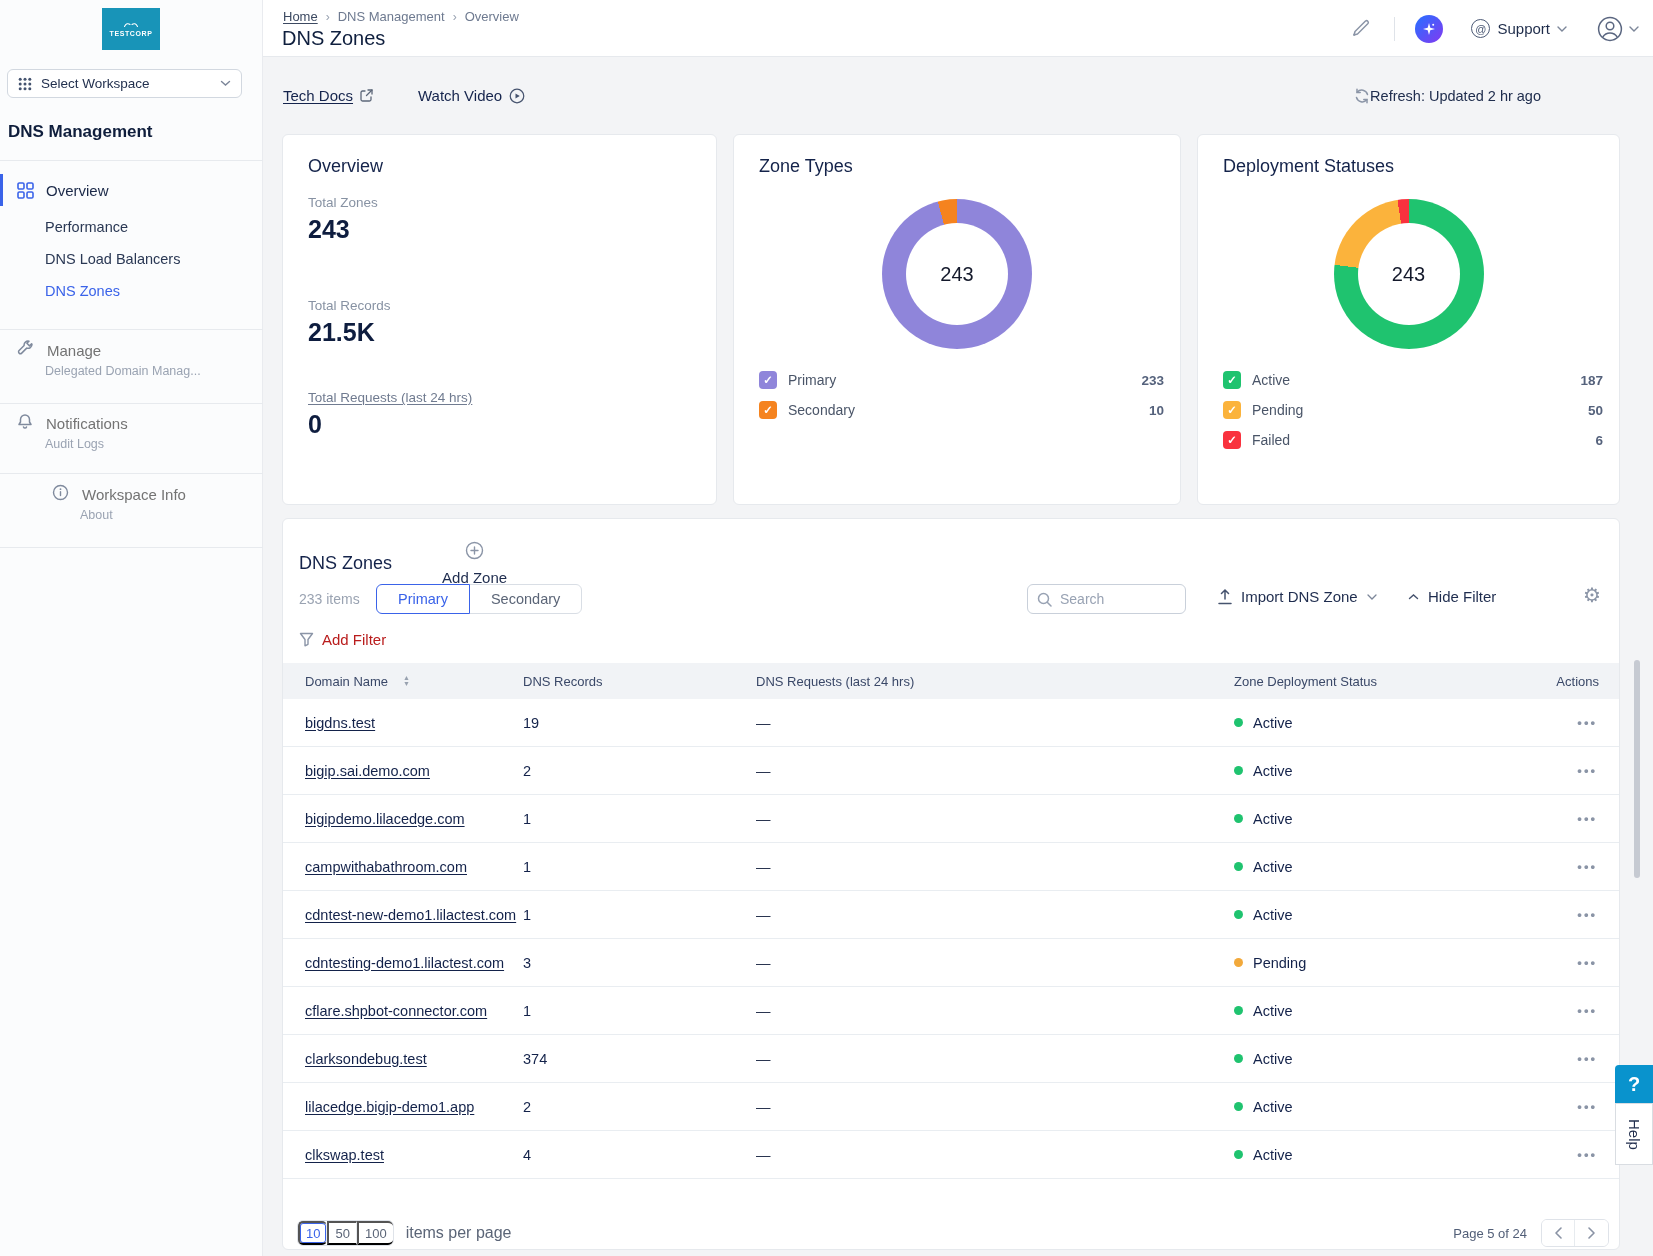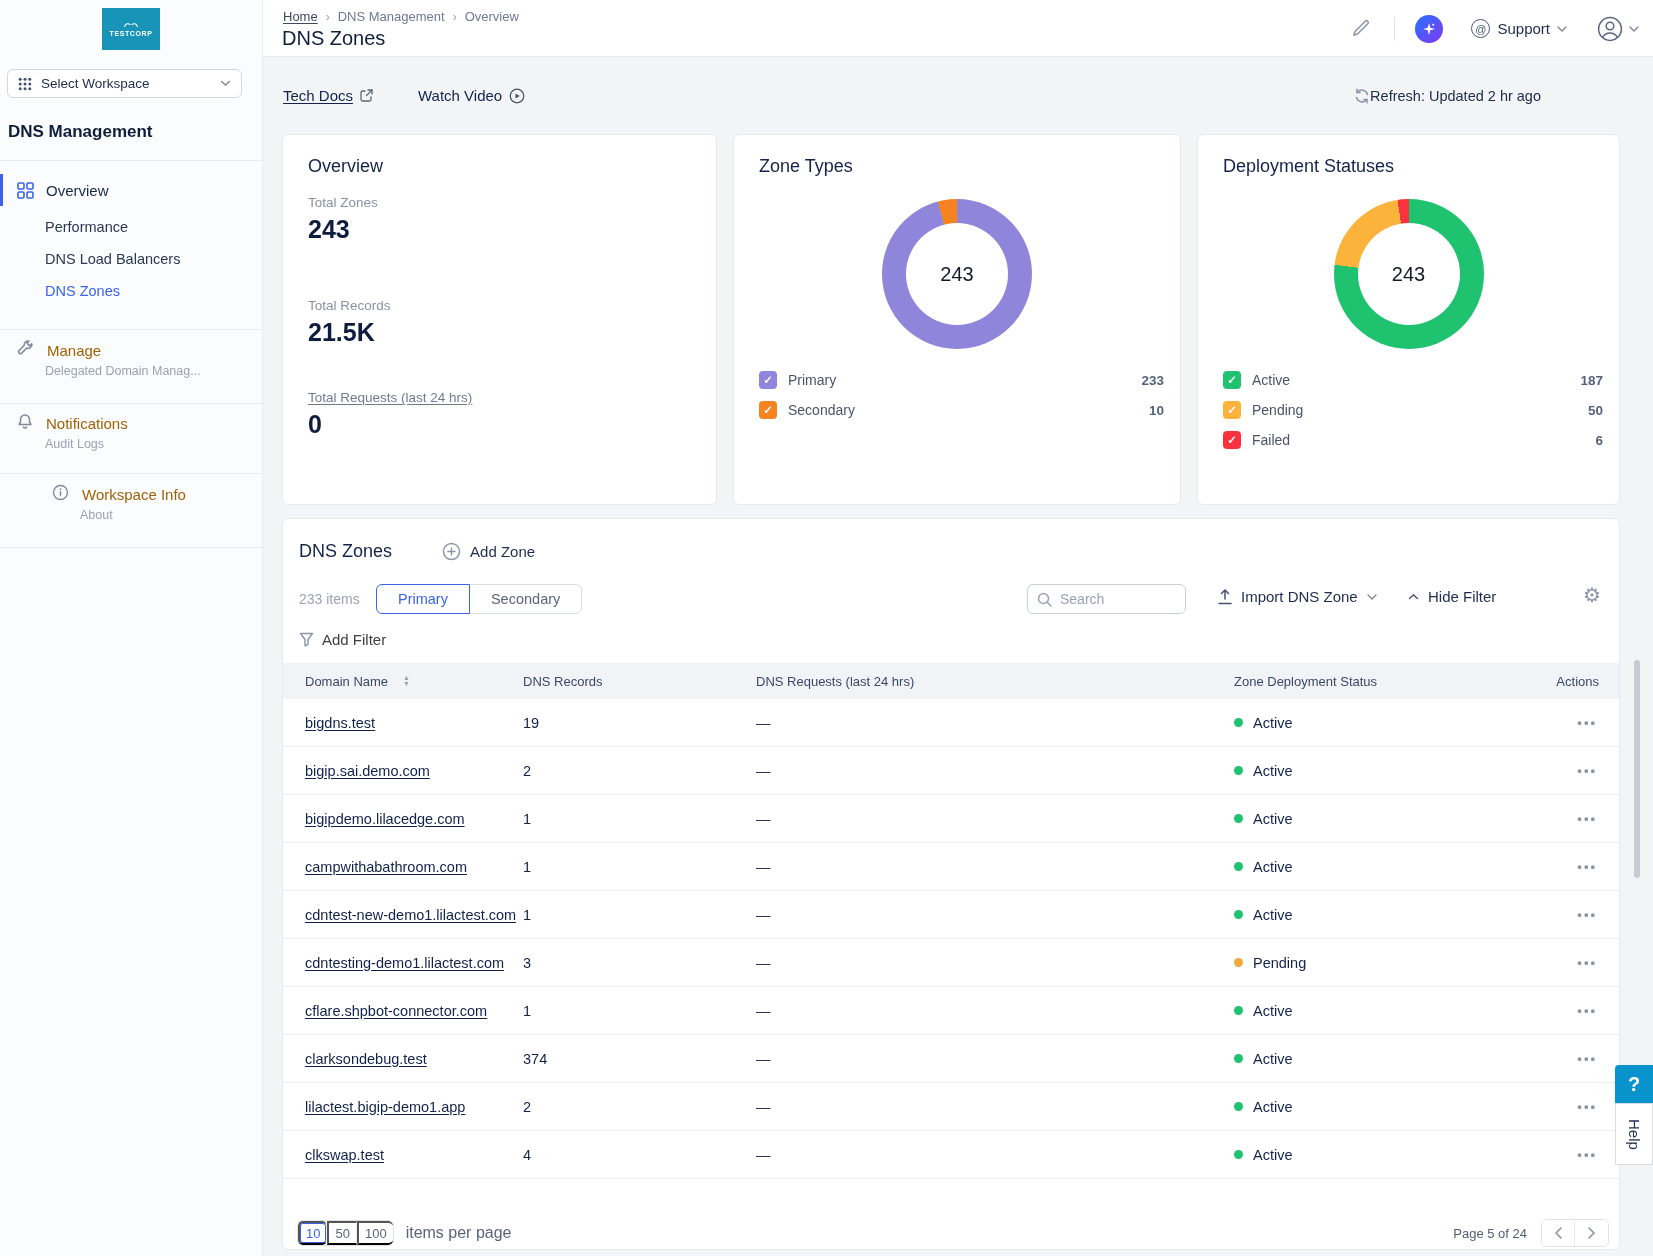--- a/index.html
+++ b/index.html
@@ -15,21 +15,21 @@
   .ws-btn .lbl { font-size:13.5px; color:#22304e; flex:1; text-align:left; }
   .side-title { position:absolute; left:8px; top:122px; font-size:17px; font-weight:700; color:#0f1e3c; }
   .sep { position:absolute; left:0; width:263px; border-top:1px solid #e7eaee; }
   .nav-item { position:absolute; left:0; width:263px; height:32px; display:flex; align-items:center; gap:12px; padding-left:17px; cursor:pointer; }
   .nav-item.active { border-left:3px solid #3A63E9; padding-left:14px; }
   .nav-item .lbl { font-size:15px; font-weight:500; color:#1b2948; }
   .nav-sub { position:absolute; left:45px; font-size:14.5px; color:#2a3854; cursor:pointer; }
   .nav-sub.active { color:#3A63E9; }
   .side-section { position:absolute; left:0; width:263px; cursor:pointer; }
   .side-section .row { display:flex; align-items:center; gap:13px; padding-left:17px; }
-  .side-section .row .lbl { font-size:15px; font-weight:500; color:#a16207; }
+  .side-section .row .lbl { font-size:15px; font-weight:500; color:#737373; }
   .side-section .sub { margin:3px 0 0 45px; font-size:12.5px; color:#9aa3b2; }
 
   
   .main-header { position:absolute; left:263px; top:0; width:1390px; height:57px; background:#fff; border-bottom:1px solid #e6e9ed; }
   .breadcrumb { position:absolute; left:20px; top:9px; display:flex; align-items:center; gap:8px; font-size:13px; }
   .crumb { color:#6e7a90; cursor:default; }
   .crumb.link { color:#3c4961; text-decoration:underline; text-underline-offset:2px; cursor:pointer; }
   .crumb-sep { color:#9aa3b2; font-size:12px; }
   .page-title { position:absolute; left:19px; top:27px; font-size:20px; font-weight:500; color:#0f1f3e; }
   .header-right { position:absolute; right:14px; top:0; height:57px; display:flex; align-items:center; }
@@ -57,33 +57,33 @@
   .legend { position:absolute; left:0; right:0; top:230px; }
   .legend-row { height:30px; display:flex; align-items:center; padding:0 16px 0 25px; }
   .check { width:18px; height:18px; border-radius:4px; color:#fff; font-size:11.5px; font-weight:700; display:flex; align-items:center; justify-content:center; cursor:pointer; }
   .legend-row .lbl { margin-left:11px; font-size:14px; color:#4a5568; }
   .legend-row .val { margin-left:auto; font-size:13.5px; font-weight:700; color:#55627c; }
 
   
   .table-card { position:absolute; left:282px; top:518px; width:1338px; height:732px; background:#fff; border:1px solid #e6e9ed; border-radius:6px; }
   .tc-head { position:absolute; left:16px; top:22px; display:flex; align-items:center; gap:12px; }
   .tc-title { font-size:18px; font-weight:500; color:#14234a; }
-  .add-zone { display:flex; align-items:center; gap:9px; margin-left:38px; font-size:15px; font-weight:500; color:#1e2c4e; cursor:pointer; }
+  .add-zone { display:flex; align-items:center; gap:9px; margin-left:38px; font-size:15px; font-weight:500; color:#1e2c4e; cursor:pointer;flex-direction:column; }
   .items-count { position:absolute; left:16px; top:72px; font-size:14px; color:#9aa3b2; }
   .tabs { position:absolute; left:93px; top:65px; display:flex; }
   .tab { height:30px; padding:0 21px; background:#fff; border:1px solid #d9dee5; font-size:14.5px; color:#5b6577; display:flex; align-items:center; cursor:pointer; }
   .tab:first-child { border-radius:6px 0 0 6px; }
   .tab:last-child { border-radius:0 6px 6px 0; margin-left:-1px; }
   .tab.active { border-color:#3A63E9; color:#3A63E9; z-index:2; }
   .search-box { position:absolute; left:744px; top:65px; width:159px; height:30px; border:1px solid #c9d0da; border-radius:6px; background:#fff; display:flex; align-items:center; padding:0 9px; gap:8px; }
   .search-box input { border:none; outline:none; width:110px; font-size:14px; color:#22304e; font-family:"Liberation Sans",sans-serif; }
   .search-box input::placeholder { color:#98a2b3; }
   .ctrl-link { position:absolute; top:69px; display:flex; align-items:center; gap:9px; font-size:15px; color:#1e2c4e; cursor:pointer; }
   .gear { position:absolute; right:18px; top:66px; font-size:20px; color:#8b95a7; cursor:pointer; line-height:1; }
-  .add-filter { position:absolute; left:16px; top:112px; display:flex; align-items:center; gap:8px; font-size:15px; color:#404040; cursor:pointer; }
+  .add-filter { position:absolute; left:16px; top:112px; display:flex; align-items:center; gap:8px; font-size:15px; color:#b91c1c; cursor:pointer; }
   .grid-head { position:absolute; left:0; top:144px; width:1336px; height:36px; background:#f1f3f6; display:grid; grid-template-columns:240px 233px 478px 290px 1fr; align-items:center; }
   .gh-cell { font-size:13px; font-weight:400; color:#3a4868; display:flex; align-items:center;gap:8px; }
   .gh-cell:first-child { padding-left:22px; }
   .gh-cell:last-child { justify-content:flex-end; padding-right:20px; }
   .sort-ic { display:flex; flex-direction:column; margin-left:7px; color:#98a1af; font-size:7px; line-height:6px; cursor:pointer; }
   .grid-rows { position:absolute; left:0; top:180px; width:1336px; }
   .g-row { height:48px; display:grid; grid-template-columns:240px 233px 478px 290px 1fr; align-items:center; border-bottom:1px solid #e9edf1; font-size:14.5px; color:#13224a; }
   .g-row .c1 { padding-left:22px; }
   .g-row a { color:#13224a; text-decoration:underline; text-underline-offset:2px; cursor:pointer; }
   .g-row .dash { color:#2a3550; }
@@ -463,21 +463,21 @@
         <div class="c1"><a>clarksondebug.test</a></div>
         <div>374</div>
         <div class="dash">—</div>
         <div class="status-cell">
           <span class="dot" style="background: rgb(31, 195, 111);"></span>
           <span>Active</span>
         </div>
         <div class="dots-cell">•••</div>
       </div>
       <div class="g-row">
-        <div class="c1"><a>lilactest.bigip-demo1.app</a></div>
+        <div class="c1"><a>lilacedge.bigip-demo1.app</a></div>
         <div>2</div>
         <div class="dash">—</div>
         <div class="status-cell">
           <span class="dot" style="background: rgb(31, 195, 111);"></span>
           <span>Active</span>
         </div>
         <div class="dots-cell">•••</div>
       </div>
       <div class="g-row">
         <div class="c1"><a>clkswap.test</a></div>

